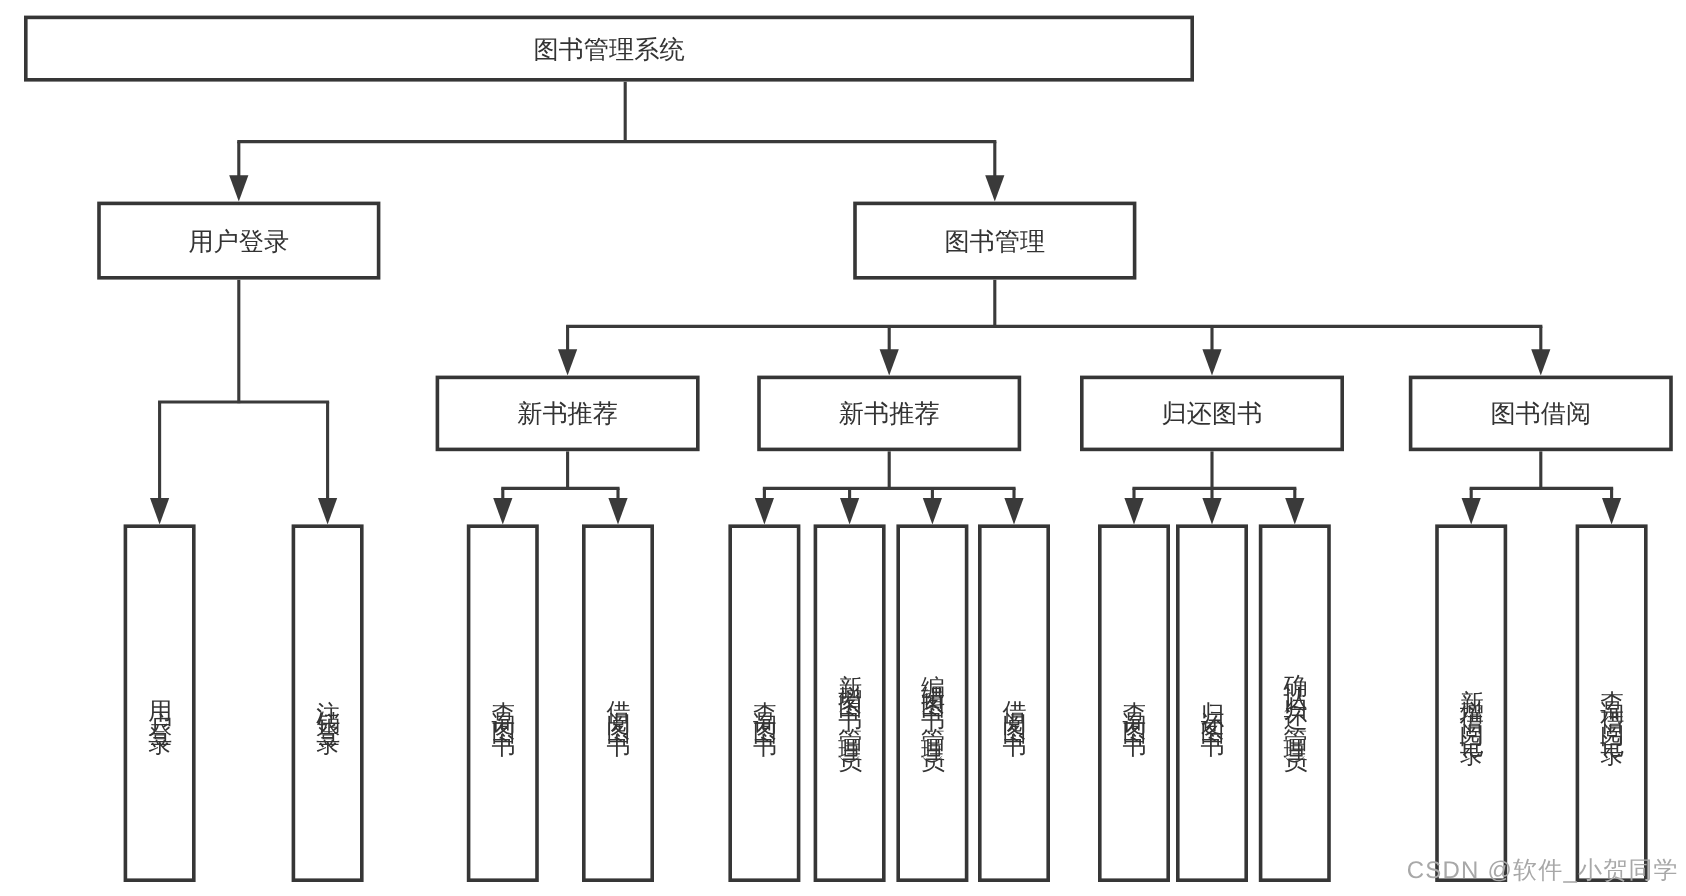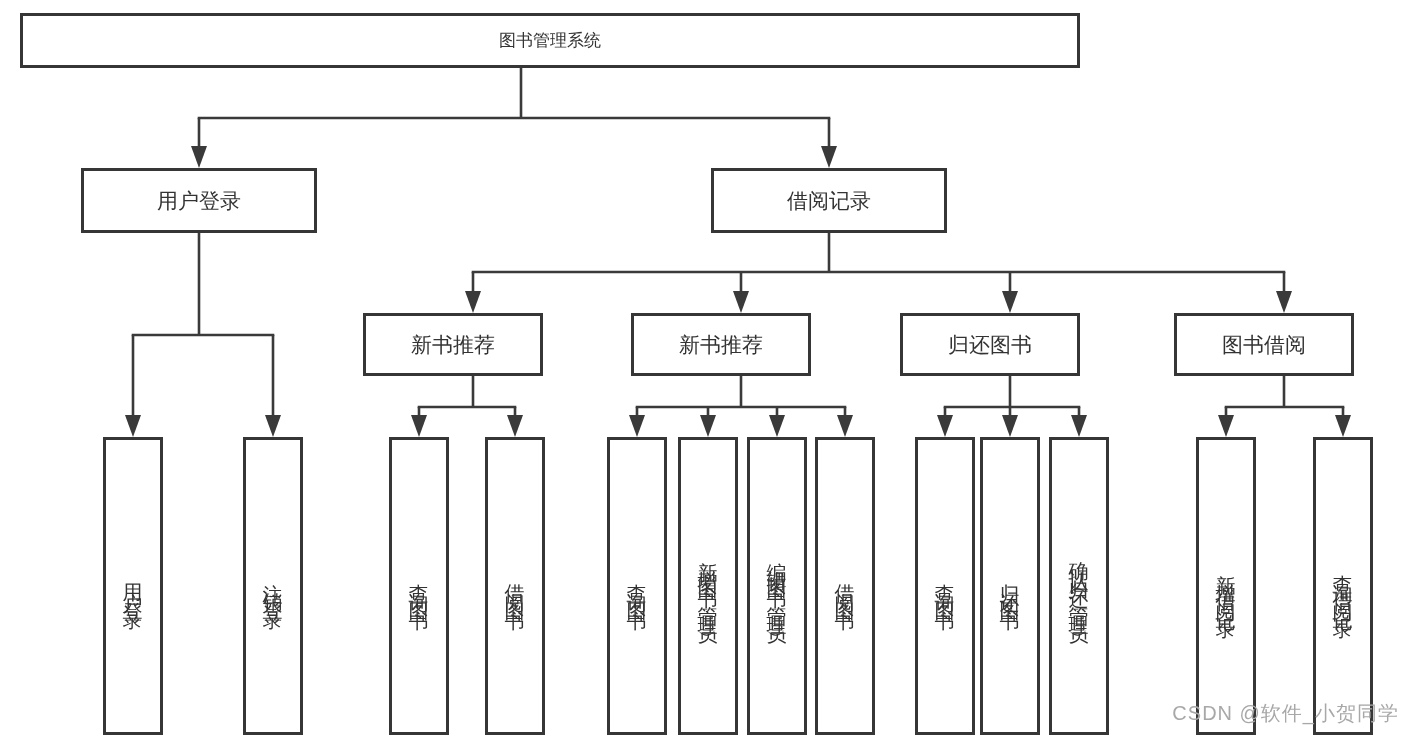--- a/index.html
+++ b/index.html
@@ -22,34 +22,34 @@
   .connectors polygon{fill:var(--line);}
   .node{
     position:absolute;
     box-sizing:border-box;
     border:3px solid var(--box-border);
     background:#fff;
     display:flex;align-items:center;justify-content:center;
     color:var(--text);
     z-index:2;
   }
-  .node.root{left:20px;top:13px;width:1060px;height:55px;font-size:17px;align-items:center;}
+  .node.root{left:20px;top:13px;width:975px;height:55px;font-size:21px;align-items:center;}
   .node.lvl2{top:168px;width:236px;height:65px;font-size:21px;}
-  .node.lvl3{top:313px;width:180px;height:63px;font-size:21px;}
+  .node.lvl3{top:313px;width:220px;height:63px;font-size:21px;}
   .node.leaf{top:437px;width:60px;height:298px;font-size:20px;}
   .vtext{
     writing-mode:vertical-rl;
     text-orientation:mixed;
     letter-spacing:9px;
     line-height:1;
     white-space:nowrap;
   }
   .watermark{
     position:absolute;
-    right:6px;bottom:20px;
+    right:6px;bottom:8px;
     font-size:20px;
     color:var(--watermark);
     z-index:3;
     letter-spacing:1px;
   }
 </style>
 </head>
 <body>
 
 <div class="canvas">
@@ -124,21 +124,21 @@
   </svg>
 
   <div class="node root">
     <span>图书管理系统</span>
   </div>
 
   <div class="node lvl2" style="left:81px">
     <span>用户登录</span>
   </div>
   <div class="node lvl2" style="left:711px">
-    <span>借阅记录</span>
+    <span>图书管理</span>
   </div>
 
   <div class="node lvl3" style="left:363px">
     <span>新书推荐</span>
   </div>
   <div class="node lvl3" style="left:631px">
     <span>新书推荐</span>
   </div>
   <div class="node lvl3" style="left:900px">
     <span>归还图书</span>

